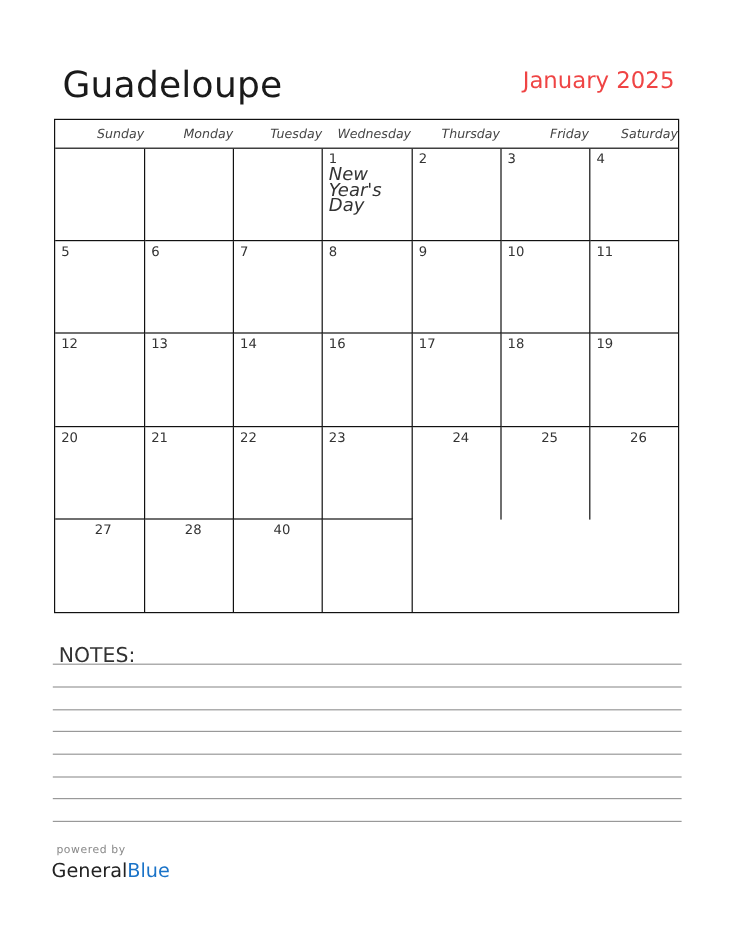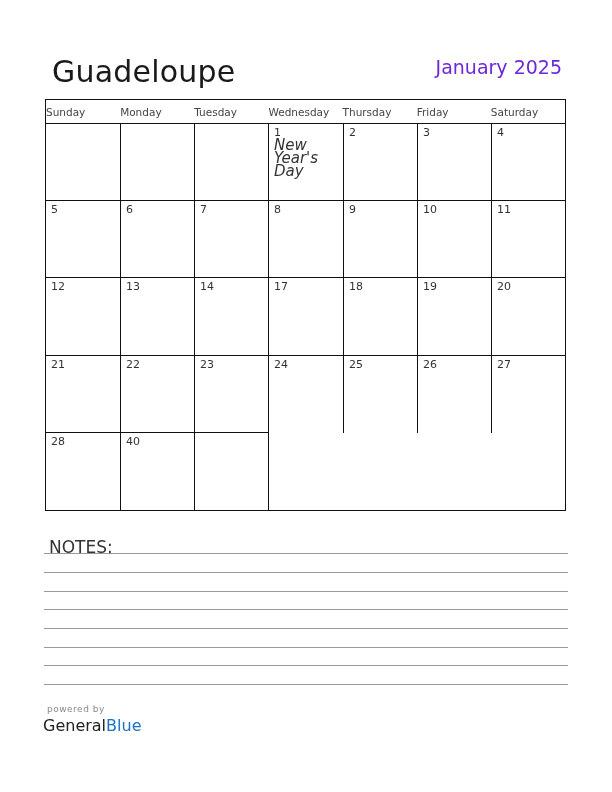--- a/index.html
+++ b/index.html
@@ -1,28 +1,28 @@
 <!DOCTYPE html>
 <html><head>
   <meta charset="utf-8">
   <style>
     html, body { margin: 0; padding: 0; background: #ffffff; }
     body { width: 612px; height: 792px; position: relative; overflow: hidden;
            font-family: "DejaVu Sans", "Liberation Sans", sans-serif; color: #222; }
     .title-left { position: absolute; left: 52px; top: 54px; font-size: 30px; color: #1a1a1a; letter-spacing: 0.2px; }
-    .title-right { position: absolute; right: 50px; top: 56px; font-size: 19px; color: #6d28d9; }
+    .title-right { position: absolute; right: 50px; top: 56px; font-size: 19px; color: #ef4444; }
     .cal { position: absolute; left: 45px; top: 99px; width: 521px; height: 412px;
            border: 1px solid #111; box-sizing: border-box; }
     .hdr { position: absolute; left: 0; top: 0; width: 100%; height: 24px; border-bottom: 1px solid #111; box-sizing: border-box; display: flex; }
-    .hdr div { flex: 1; text-align: left; font-size: 10.5px; line-height: 24px; color: #444; }
+    .hdr div { flex: 1; text-align: right; font-size: 10.5px; line-height: 24px; color: #444; font-style: italic; }
     .grid { position: absolute; left: 0; top: 24px; right: 0; bottom: 0; display: grid;
             grid-template-columns: 75px 74px 74px 75px 74px 74px 1fr; grid-template-rows: repeat(5, 1fr); }
     .cell { border-right: 1px solid #111; border-bottom: 1px solid #111; box-sizing: border-box; padding: 2px 5px; }
     .cell:nth-child(7n) { border-right: none; }
-    .cell:nth-last-child(-n+7) { border-bottom: none; }
+    .cell:nth-last-child(-n+7) { border-bottom: none; margin-left: 28px; }
     .num { font-size: 11px; color: #333; display: block; }
     .evt { font-size: 15px; color: #333; line-height: 13px; display: block; font-style: italic; }
     .notes-label { position: absolute; left: 49px; top: 537px; font-size: 17px; color: #333; }
     .nline { position: absolute; left: 44px; width: 524px; height: 1px; background: #999; }
     .powered { position: absolute; left: 47px; top: 704px; font-size: 9px; color: #888; letter-spacing: 0.5px; }
     .brand { position: absolute; left: 43px; top: 716px; font-size: 16px; color: #222; text-align: center; }
     .brand .b2 { color: #1a73c8; }
   </style>
 </head>
 <body>
@@ -87,20 +87,23 @@
       <div class="cell">
         <span class="num">12</span>
       </div>
       <div class="cell">
         <span class="num">13</span>
       </div>
       <div class="cell">
         <span class="num">14</span>
       </div>
       <div class="cell">
+        <span class="num">16</span>
+      </div>
+      <div class="cell">
         <span class="num">17</span>
       </div>
       <div class="cell">
         <span class="num">18</span>
       </div>
       <div class="cell">
         <span class="num">19</span>
       </div>
       <div class="cell">
         <span class="num">20</span>

